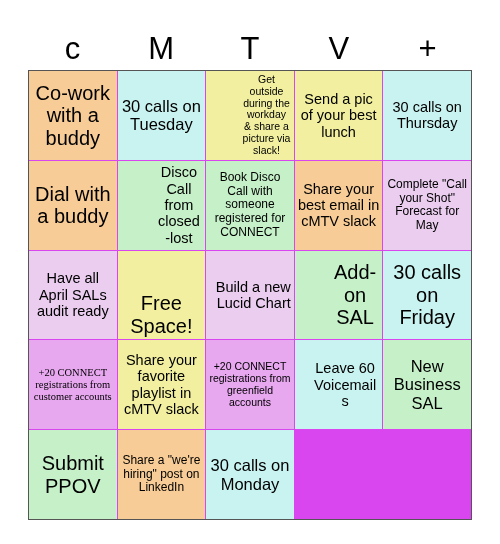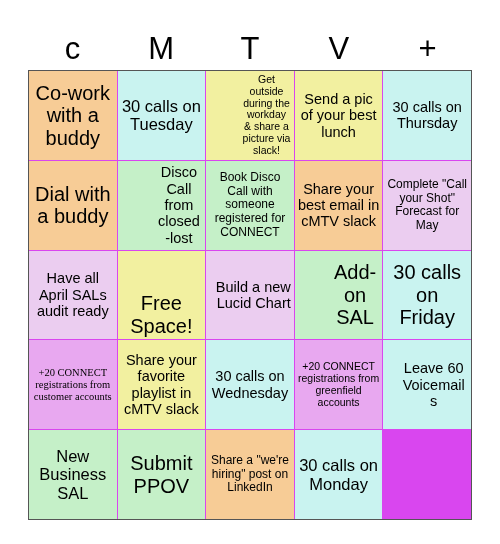--- a/index.html
+++ b/index.html
@@ -136,23 +136,20 @@
 
     <div class="bingo-cell" style="background: rgb(201, 243, 240);">
       <span class="cell-text fs-xl">30 calls on Friday</span>
     </div>
     <div class="bingo-cell" style="background: rgb(232, 168, 240); font-family: Liberation Serif, serif;">
       <span class="cell-text fs-xs">+20 CONNECT registrations from customer accounts</span>
     </div>
     <div class="bingo-cell" style="background: rgb(242, 240, 160);">
       <span class="cell-text fs-md">Share your favorite playlist in cMTV slack</span>
     </div>
-    <div class="bingo-cell" style="background: rgb(201, 243, 240);">
-      <span class="cell-text fs-md">30 calls on Wednesday</span>
-    </div>
     <div class="bingo-cell" style="background: rgb(232, 168, 240);">
       <span class="cell-text fs-xs">+20 CONNECT registrations from greenfield accounts</span>
     </div>
 
     <div class="bingo-cell" style="background: rgb(201, 243, 240); padding-left: 16px;">
       <span class="cell-text fs-md">Leave 60 Voicemails</span>
     </div>
     <div class="bingo-cell" style="background: rgb(197, 240, 200);">
       <span class="cell-text fs-lg">New Business SAL</span>
     </div>

